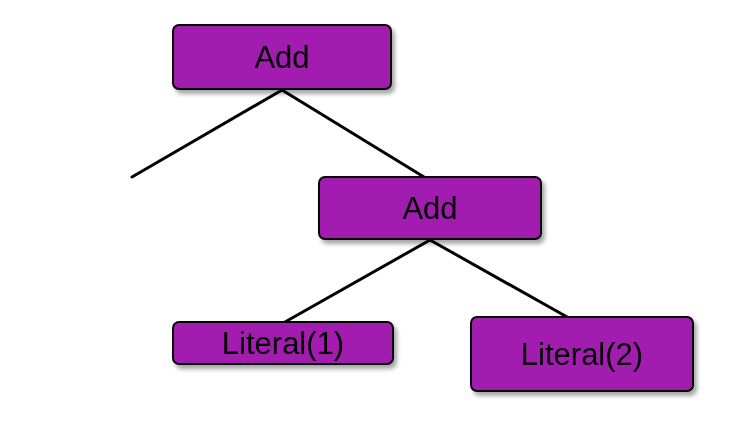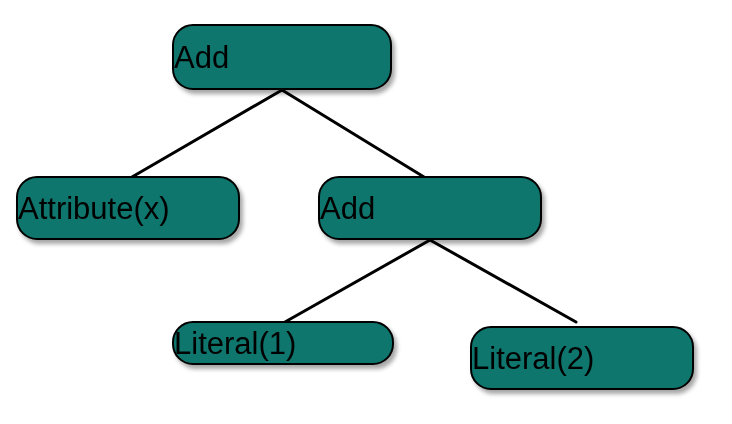--- a/index.html
+++ b/index.html
@@ -20,62 +20,60 @@
   #edge-layer {
     position: absolute;
     left: 0;
     top: 0;
     width: 732px;
     height: 424px;
   }
   .node {
     position: absolute;
     box-sizing: border-box;
-    background: #0f766e;
+    background: #a21caf;
     border: 2px solid #000000;
-    border-radius: 21px;
+    border-radius: 7px;
     box-shadow: 3px 4px 4px rgba(0, 0, 0, 0.35);
     display: flex;
     align-items: center;
+    justify-content: center;
     z-index: 2;
   }
   .node-label {
     font-family: "Liberation Sans", sans-serif;
     font-size: 31px;
     font-weight: 400;
     color: #000000;
     line-height: 1;
     letter-spacing: 0px;
     white-space: nowrap;
   }
   .node-root      { left: 172px; top: 24px;  width: 220px; height: 66px; }
   .node-attribute { left: 16px;  top: 176px; width: 224px; height: 64px; }
   .node-add2      { left: 318px; top: 176px; width: 224px; height: 64px; }
   .node-literal1  { left: 172px; top: 321px; width: 222px; height: 44px; }
-  .node-literal2  { left: 470px; top: 326px; width: 224px; height: 64px; }
+  .node-literal2  { left: 470px; top: 316px; width: 224px; height: 76px; }
 </style>
 </head>
 <body>
 
 <div id="canvas">
 
   <svg id="edge-layer" viewBox="0 0 732 424" xmlns="http://www.w3.org/2000/svg">
     <line x1="282" y1="90" x2="132" y2="177" stroke="#000000" stroke-width="3" stroke-linecap="round"></line>
     <line x1="282" y1="90" x2="424" y2="177" stroke="#000000" stroke-width="3" stroke-linecap="round"></line>
     <line x1="430" y1="240" x2="285" y2="322" stroke="#000000" stroke-width="3" stroke-linecap="round"></line>
     <line x1="430" y1="240" x2="576" y2="322" stroke="#000000" stroke-width="3" stroke-linecap="round"></line>
   </svg>
 
   <div class="node node-root">
     <span class="node-label">Add</span>
   </div>
 
-  <div class="node node-attribute">
-    <span class="node-label">Attribute(x)</span>
-  </div>
 
   <div class="node node-add2">
     <span class="node-label">Add</span>
   </div>
 
   <div class="node node-literal1">
     <span class="node-label">Literal(1)</span>
   </div>
 
   <div class="node node-literal2">

